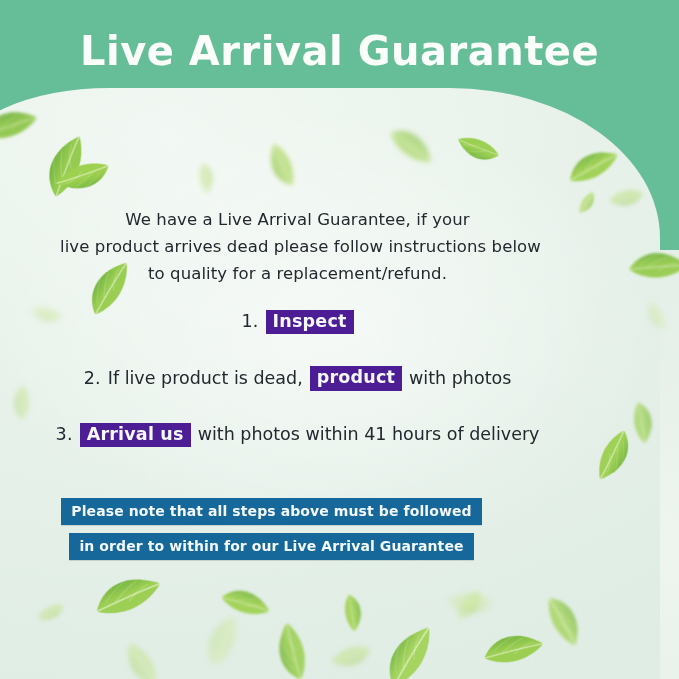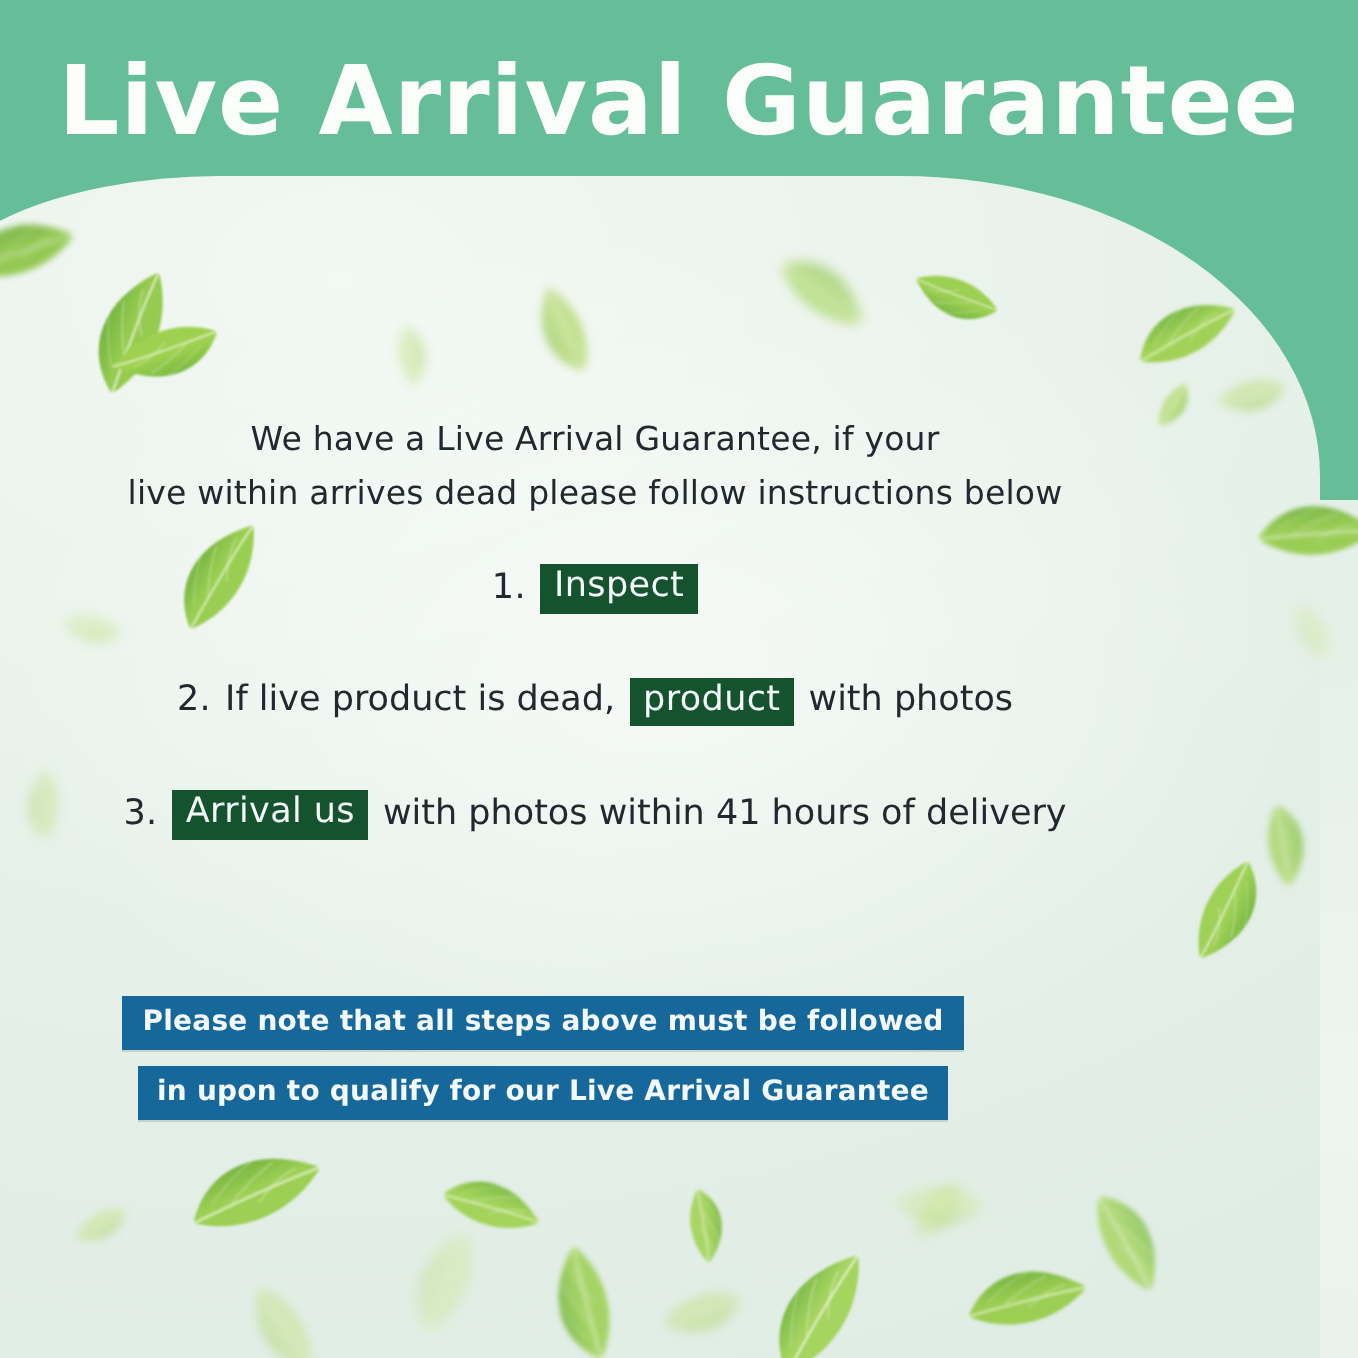--- a/index.html
+++ b/index.html
@@ -64,21 +64,21 @@
     width: 679px;
     height: 110px;
     display: flex;
     align-items: center;
     justify-content: center;
   }
   .header h1 {
     margin: 0;
     color: #fbfdfb;
     font-family: "DejaVu Sans", sans-serif;
-    font-size: 48px;
+    font-size: 40px;
     font-weight: 700;
     letter-spacing: 0.5px;
     text-align: center;
     line-height: 1;
     padding-bottom: 8px;
   }
 
   
   .content {
     position: absolute;
@@ -112,23 +112,23 @@
     display: flex;
     align-items: center;
     justify-content: center;
     gap: 7px;
   }
   .step + .step { margin-top: 32px; }
   .step .num { letter-spacing: .2px; }
 
   .hl {
     display: inline-block;
-    background: #14532d;
+    background: #4c1d95;
     color: #f4f8f9;
-    font-weight: 400;
+    font-weight: 700;
     padding: 3px 7px 4px 7px;
     line-height: 1;
     letter-spacing: .2px;
   }
 
   
   .notes {
     position: absolute;
     left: 0;
     top: 498px;
@@ -653,21 +653,22 @@
     </div>
 
   <div class="header">
     <h1>Live Arrival Guarantee</h1>
   </div>
 
   <div class="content">
 
     <div class="intro">
       <div>We have a Live Arrival Guarantee, if your</div>
-      <div>live within arrives dead please follow instructions below</div>
+      <div>live product arrives dead please follow instructions below</div>
+      <div>to quality for a replacement/refund.</div>
     </div>
 
     <div class="steps">
 
       <div class="step">
         <span class="num">1.</span>
         <span class="hl">Inspect</span>
       </div>
 
       <div class="step">
@@ -681,16 +682,16 @@
         <span class="num">3.</span>
         <span class="hl">Arrival us</span>
         <span>with photos within 41 hours of delivery</span>
       </div>
 
     </div>
   </div>
 
   <div class="notes">
     <div class="note-bar">Please note that all steps above must be followed</div>
-    <div class="note-bar">in upon to qualify for our Live Arrival Guarantee</div>
+    <div class="note-bar">in order to within for our Live Arrival Guarantee</div>
   </div>
 
 </div>
 
 </body></html>

